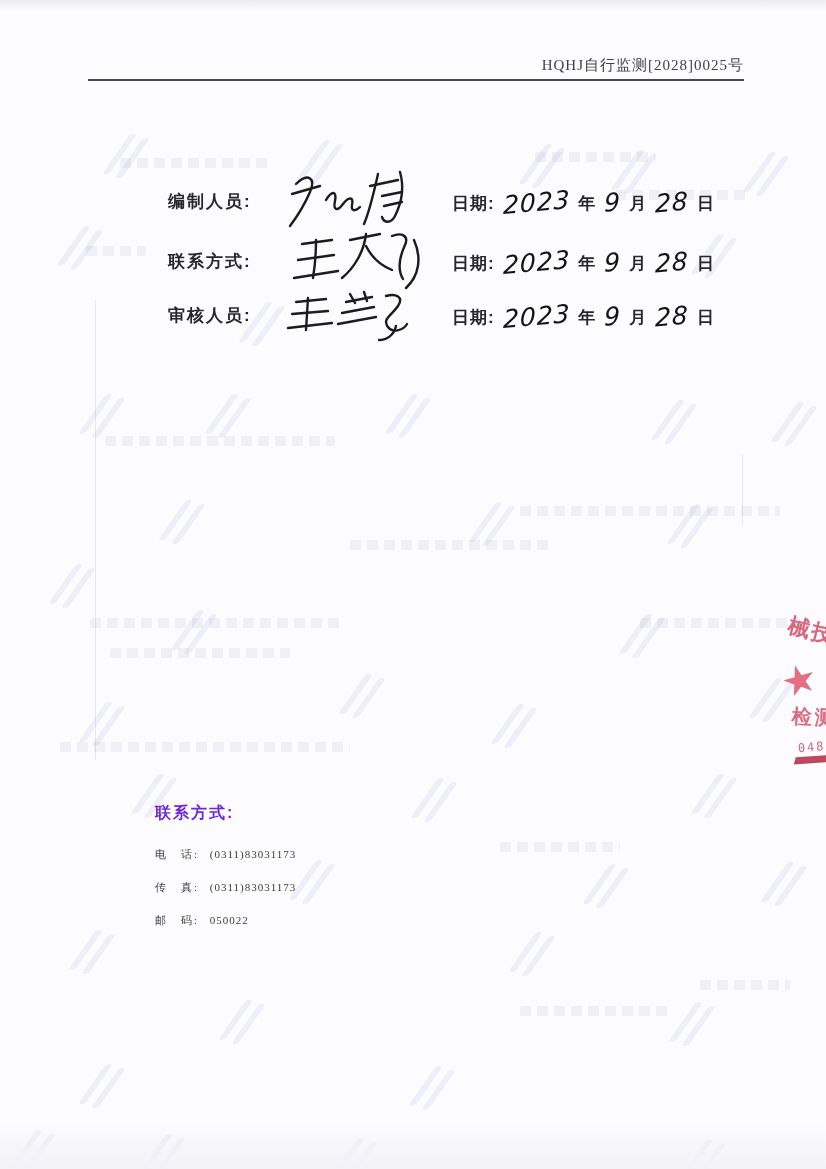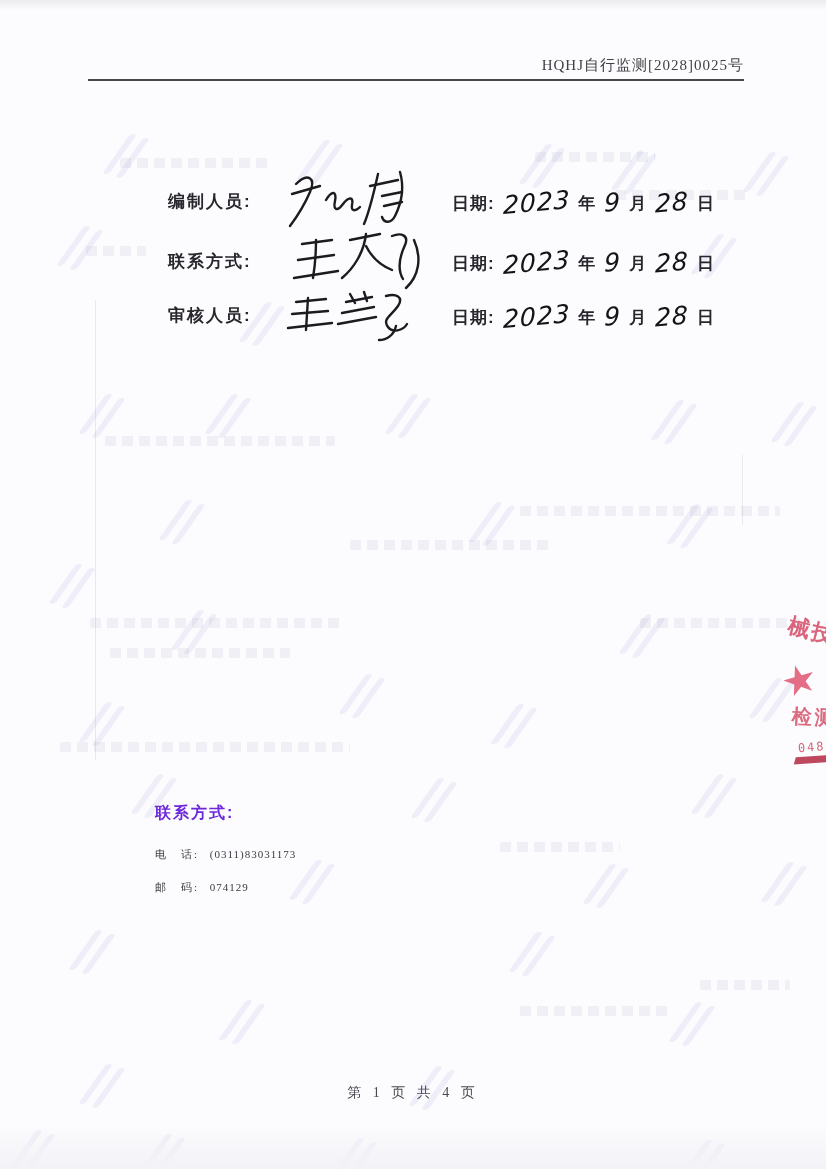--- a/index.html
+++ b/index.html
@@ -218,28 +218,31 @@
     </span>
   </div>
 
   <div class="contact">
     <div class="contact-title">联系方式:</div>
     <div class="contact-row">
       <span class="clabel">电　话:</span>
       <span class="cvalue">(0311)83031173</span>
     </div>
     <div class="contact-row">
+      <span class="clabel">传　真:</span>
+      <span class="cvalue">(0311)83031173</span>
+    </div>
+    <div class="contact-row">
       <span class="clabel">邮　码:</span>
-      <span class="cvalue">074129</span>
+      <span class="cvalue">050022</span>
     </div>
   </div>
 
   <div class="stamp">
     <span class="frag-top">械技</span>
     <span class="star">★</span>
     <span class="frag-mid">检测</span>
     <span class="frag-num">048</span>
     <span class="bar"></span>
   </div>
 
-  <div class="footer">第 1 页 共 4 页</div>
 
 </div>
 
 </body></html>

